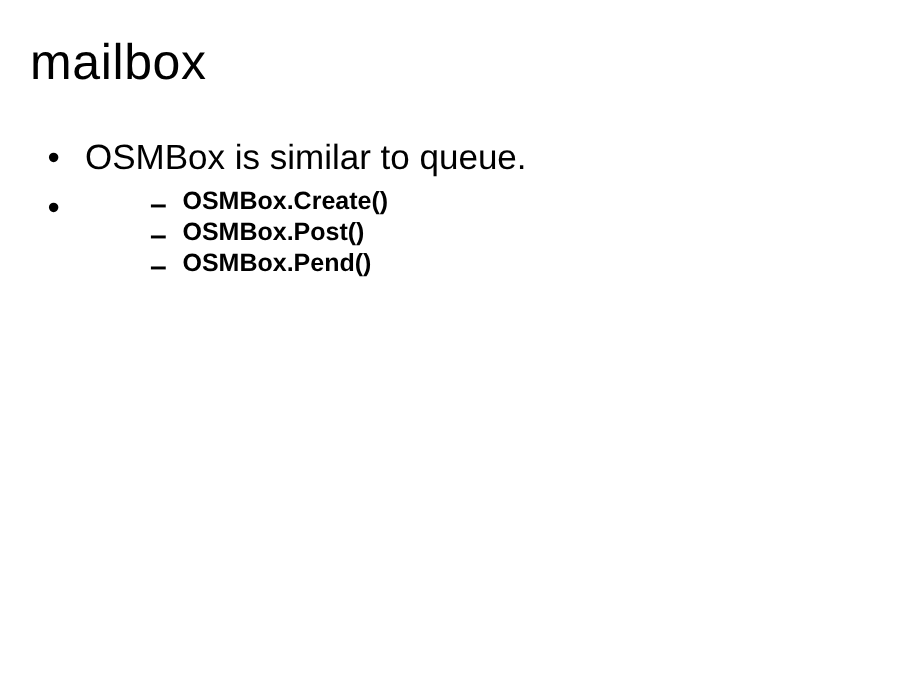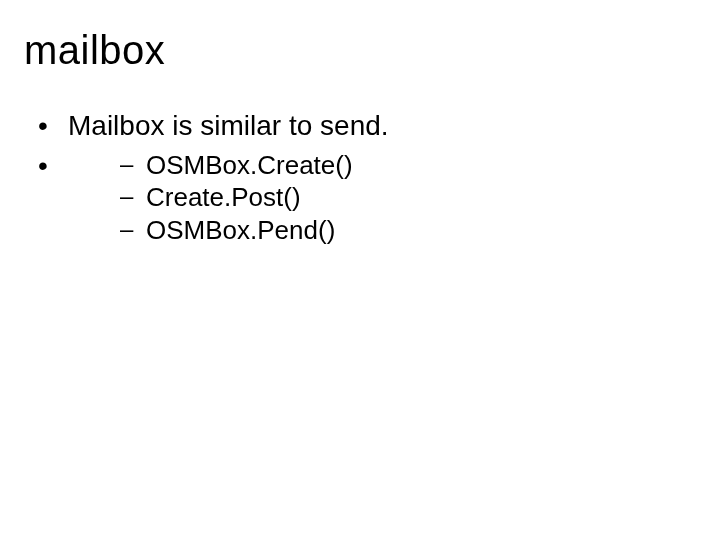--- a/index.html
+++ b/index.html
@@ -35,39 +35,40 @@
     top: 0;
     font-size: 28px;
   }
   ul.sub {
     list-style: none;
     padding-left: 0;
     margin-top: 6px;
   }
   ul.sub > li {
     position: relative;
-    font-size: 26px;
+    font-size: 20px;
     line-height: 1.25;
     padding-left: 78px;
+    font-weight: bold;
   }
   ul.sub > li::before {
     content: "–";
     position: absolute;
     left: 52px;
     top: 0;
     font-size: 24px;
   }
 </style>
 </head>
 <body>
 
 <h1 class="title">mailbox</h1>
 
 <ul class="bullets">
-  <li>Mailbox is similar to send.</li>
+  <li>OSMBox is similar to queue.</li>
   <li>
     <ul class="sub">
       <li>OSMBox.Create()</li>
-      <li>Create.Post()</li>
+      <li>OSMBox.Post()</li>
       <li>OSMBox.Pend()</li>
     </ul>
   </li>
 </ul>
 
 </body></html>

